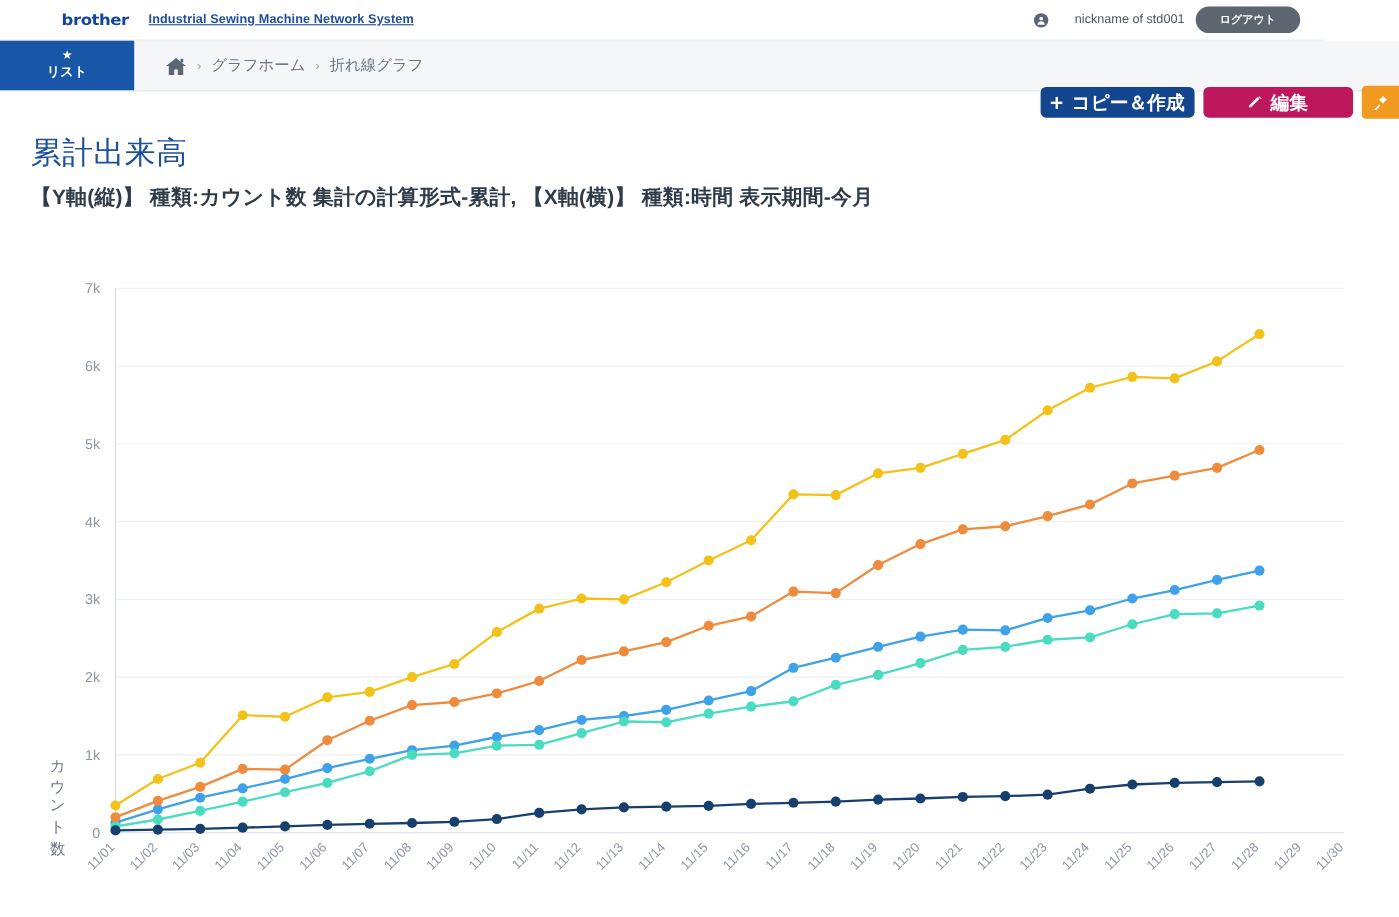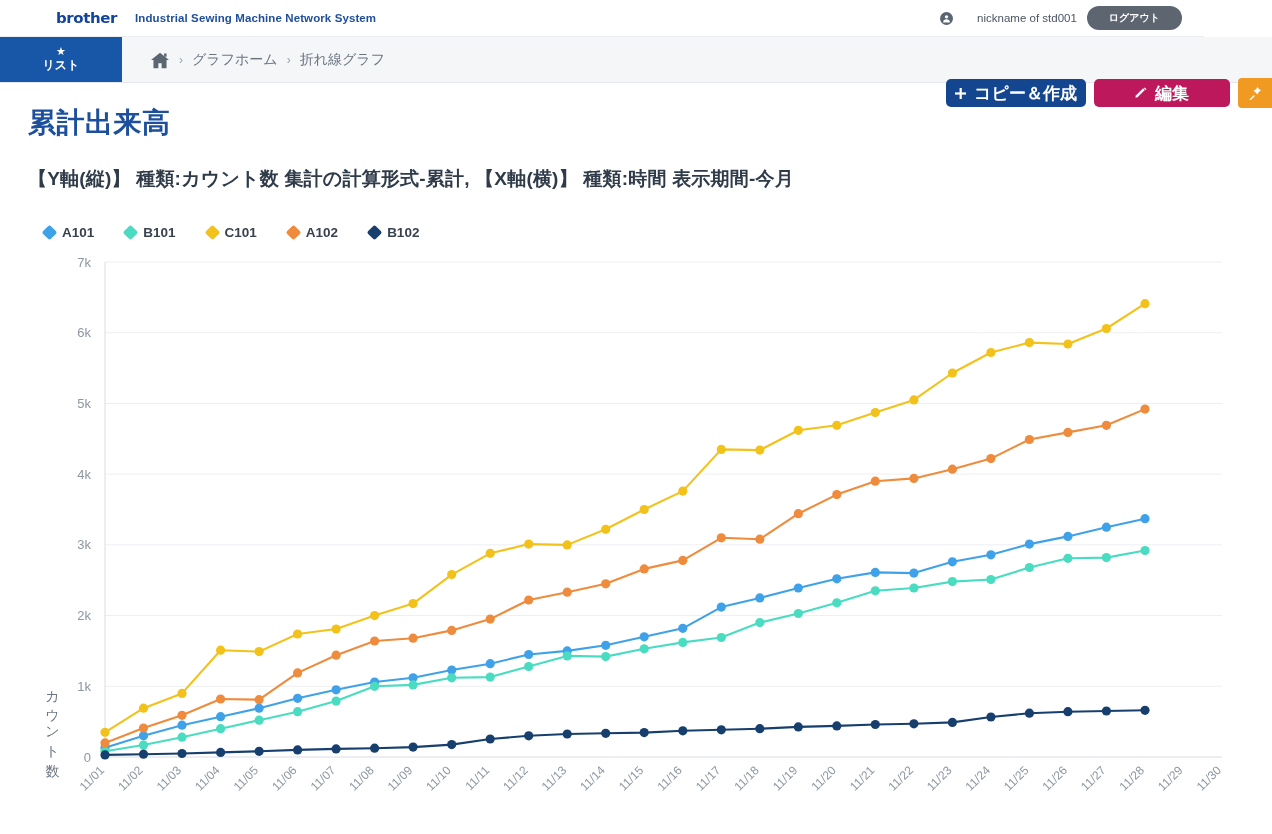--- a/index.html
+++ b/index.html
@@ -24,20 +24,21 @@
     box-sizing:border-box;
   }
   .logo{
     margin-left:56px;font-size:15px;font-weight:bold;color:#12449b;
     letter-spacing:-0.4px;font-family:"DejaVu Sans",sans-serif;
     transform:scaleY(0.92);
   }
   .app-title{
     margin-left:18px;font-size:11.5px;font-weight:bold;color:#1f4e9c;
     letter-spacing:.1px;
+    text-decoration:underline;
   }
   .topbar-right{
     margin-left:auto;display:flex;align-items:center;gap:10px;margin-right:22px;
   }
   .user-chip{display:flex;align-items:center;gap:24px;font-size:11.5px;color:#4b5563;}
   .user-ic{
     width:13px;height:13px;border-radius:50%;background:#5a6472;
     display:flex;align-items:center;justify-content:center;
   }
   .user-ic svg{width:9px;height:9px;display:block;}
@@ -78,22 +79,22 @@
   .btn-edit{background:#be185d;width:136px;}
   .btn-pin{
     background:#f09a22;width:34px;height:30px;border-radius:4px 0 0 4px;
     display:flex;align-items:center;justify-content:center;cursor:pointer;
     margin-right:0;
   }
   .btn svg,.btn-pin svg{display:block;}
 
   
   .page-title{
-    position:absolute;left:28px;top:104px;
-    font-size:28px;font-weight:bold;color:#1c4f9c;letter-spacing:.5px;
+    position:absolute;left:28px;top:120px;
+    font-size:28px;font-weight:normal;color:#1c4f9c;letter-spacing:.5px;
   }
   .page-sub{
     position:absolute;left:28px;top:166px;
     font-size:19px;font-weight:bold;color:#2f3b49;letter-spacing:.2px;
   }
 
   
   .legend{
     position:absolute;left:44px;top:225px;display:flex;align-items:center;gap:31px;
   }
@@ -179,42 +180,20 @@
       <svg width="14" height="14" viewBox="0 0 16 16">
           <path d="M10.5 1.2 L14.8 5.5 L12.4 6.6 L10.9 9.6 L6.4 5.1 L9.4 3.6 Z" fill="#fff"></path>
           <rect x="1.2" y="12.6" width="7" height="1.7" fill="#fff" transform="rotate(-45 4.7 13.4)"></rect>
         </svg>
     </div>
   </div>
 
   <div class="page-title">累計出来高</div>
   <div class="page-sub">【Y軸(縦)】 種類:カウント数 集計の計算形式-累計, 【X軸(横)】 種類:時間 表示期間-今月</div>
 
-  <div class="legend" id="legend">
-      <div class="lg-item">
-        <span class="lg-dot" style="background: rgb(63, 162, 232);"></span>
-        <span class="lg-txt">A101</span>
-      </div>
-      <div class="lg-item">
-        <span class="lg-dot" style="background: rgb(73, 220, 192);"></span>
-        <span class="lg-txt">B101</span>
-      </div>
-      <div class="lg-item">
-        <span class="lg-dot" style="background: rgb(242, 194, 27);"></span>
-        <span class="lg-txt">C101</span>
-      </div>
-      <div class="lg-item">
-        <span class="lg-dot" style="background: rgb(239, 139, 60);"></span>
-        <span class="lg-txt">A102</span>
-      </div>
-      <div class="lg-item">
-        <span class="lg-dot" style="background: rgb(23, 63, 110);"></span>
-        <span class="lg-txt">B102</span>
-      </div>
-    </div>
 
   <div class="chart-wrap">
     <div class="ylabel">カウント数</div>
     <svg class="plot" id="plot" width="1272" height="570">
         <line x1="105" x2="1222" y1="509" y2="509" class="axisline"></line>
         <text x="91" y="513.5" text-anchor="end" class="ytick">0</text>
         <line x1="105" x2="1222" y1="438.2857142857143" y2="438.2857142857143" class="gridline"></line>
         <text x="91" y="442.7857142857143" text-anchor="end" class="ytick">1k</text>
         <line x1="105" x2="1222" y1="367.57142857142856" y2="367.57142857142856" class="gridline"></line>
         <text x="91" y="372.07142857142856" text-anchor="end" class="ytick">2k</text>

